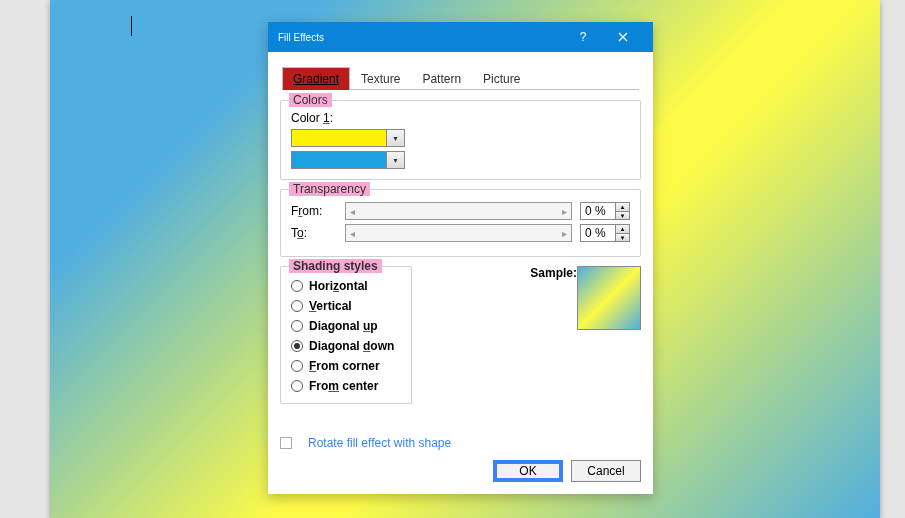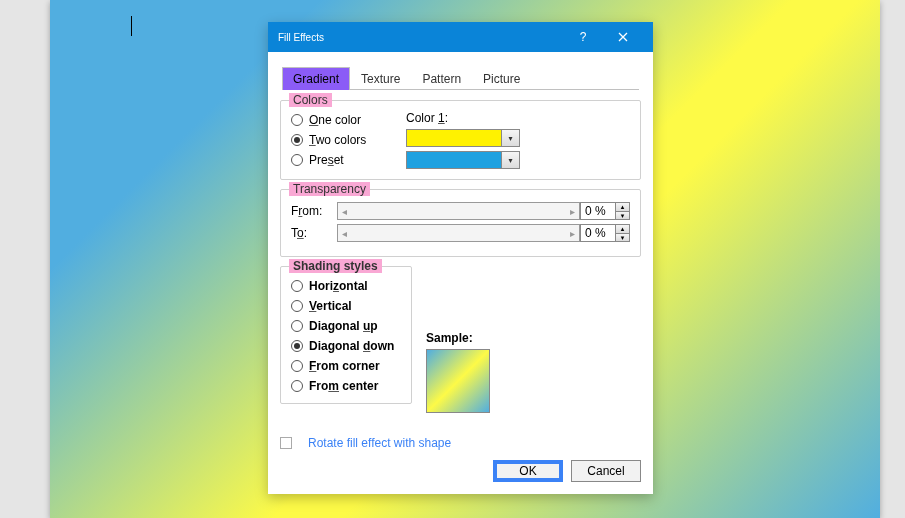--- a/index.html
+++ b/index.html
@@ -9,40 +9,40 @@
 
   .dialog { position: absolute; left: 268px; top: 22px; width: 385px; background: #fff; box-shadow: 0 4px 12px rgba(0,0,0,0.25); }
   .titlebar { background: #0a84d8; color: #fff; height: 30px; display: flex; align-items: center; padding: 0 10px; }
   .titlebar .title { flex: 1; font-size: 10px; }
   .titlebar .tbtn { width: 40px; height: 30px; display: flex; align-items: center; justify-content: center; cursor: pointer; }
 
   .body-area { padding: 10px 12px 12px 12px; }
 
   .tabs { display: flex; border-bottom: 1px solid #c0c0c0; margin: 4px 2px 10px 2px; }
   .tab { padding: 4px 10px; border: 1px solid transparent; border-bottom: none; cursor: pointer; position: relative; top: 1px; }
-  .tab.active { border-color: #c0c0c0; background: #8b5cf6; }
+  .tab.active { border-color: #c0c0c0; background: #b91c1c; text-decoration: underline; }
   .tab:not(.active) { color: #333; }
 
   .group { border: 1px solid #d0d0d0; border-radius: 2px; padding: 8px 10px 10px 10px; margin-bottom: 9px; position: relative; }
   .group-label { position: absolute; top: -8px; left: 8px; background: #f9a8d4; padding: 0 4px; color: #333; }
 
   .colors-row { display: flex; }
   .radios { flex: 0 0 115px; display: flex; flex-direction: column; gap: 6px; padding-top: 4px; }
   .radio { display: flex; align-items: center; gap: 6px; cursor: pointer; }
   .rbullet { width: 12px; height: 12px; border: 1px solid #555; border-radius: 50%; display: inline-flex; align-items: center; justify-content: center; }
   .rbullet.checked::after { content:""; width:6px; height:6px; background:#333; border-radius:50%; }
   .und { text-decoration: underline; text-decoration-color: #555; }
 
   .color-pickers { flex: 1; display:flex; flex-direction:column; gap:4px; }
   .picker-label { font-size:12px; margin-top:2px; }
   .swatch-row { display:flex; }
   .swatch { width: 96px; height: 18px; border:1px solid #888; }
   .swatch-btn { width:18px; height:18px; border:1px solid #888; border-left:none; display:flex; align-items:center; justify-content:center; background: linear-gradient(#f5f5f5,#dcdcdc); cursor:pointer; }
 
-  .trans-row { display:flex; align-items:center; margin: 4px 0; }
+  .trans-row { display:flex; align-items:center; gap:8px; margin: 4px 0; }
   .trans-label { width: 46px; }
   .slider { flex:1; height:18px; border:1px solid #999; background:#f4f4f4; display:flex; align-items:center; justify-content:space-between; padding:0 4px; color:#999; }
   .slider span { font-size:10px; }
   .spin { display:flex; }
   .spin-val { width:36px; height:18px; border:1px solid #888; display:flex; align-items:center; padding-left:4px; background:#fff; }
   .spin-btns { width:14px; display:flex; flex-direction:column; }
   .spin-btns div { flex:1; border:1px solid #888; border-left:none; background:linear-gradient(#f5f5f5,#dcdcdc); display:flex; align-items:center; justify-content:center; font-size:7px; line-height:1; }
   .spin-btns div:first-child { border-bottom:none; }
 
   .lower { display:flex; gap:10px;font-weight:bold; }
@@ -50,21 +50,21 @@
   .shading .radios { flex:auto; }
   .variants { flex:0 0 132px; }
   .variants-grid { display:grid; grid-template-columns: 1fr 1fr; gap:3px; margin-top:4px; }
   .variant { width:56px; height:56px; border:1px solid #888; cursor:pointer; }
   .variant.sel { outline:2px solid #0a84d8; outline-offset:-1px; }
   .v1 { background: linear-gradient(135deg,#51aee0,#fdfa47,#51aee0); }
   .v2 { background: linear-gradient(135deg,#fdfa47,#51aee0,#fdfa47); }
   .v3 { background: linear-gradient(135deg,#51aee0,#fdfa47); }
   .v4 { background: linear-gradient(135deg,#fdfa47,#51aee0); }
 
-  .sample-wrap { flex:1; display:flex; flex-direction:column; align-items:flex-start; justify-content:flex-end; padding-left: 4px; }
+  .sample-wrap { flex:1; display:flex; flex-direction:row; align-items:flex-start; justify-content:flex-end; padding-left: 4px; }
   .sample-label { margin-bottom:4px; }
   .sample { width:64px; height:64px; border:1px solid #888; background: linear-gradient(135deg,#51aee0,#fdfa47,#51aee0); }
 
   .rotate-row { display:flex; align-items:center; gap:16px; margin-top:23px; color:#3b82f6; }
   .cbox { width:12px; height:12px; border:1px solid #aaa; }
 
   .footer { display:flex; justify-content:flex-end; gap:8px; margin-top:10px; }
   .btn { width:70px; height:22px; border:1px solid #888; background:#f2f2f2; display:flex; align-items:center; justify-content:center; cursor:pointer; }
   .btn.primary { border:4px solid #3b82f6; }
   .chev { font-size:8px; color:#333; }
@@ -90,34 +90,20 @@
     <div class="tabs">
       <div class="tab active">Gradient</div>
       <div class="tab">Texture</div>
       <div class="tab">Pattern</div>
       <div class="tab">Picture</div>
     </div>
 
     <div class="group">
       <div class="group-label">Colors</div>
       <div class="colors-row">
-        <div class="radios">
-          <div class="radio">
-            <span class="rbullet"></span>
-            <span><span class="und">O</span>ne color</span>
-          </div>
-          <div class="radio">
-            <span class="rbullet checked"></span>
-            <span><span class="und">T</span>wo colors</span>
-          </div>
-          <div class="radio">
-            <span class="rbullet"></span>
-            <span>Pre<span class="und">s</span>et</span>
-          </div>
-        </div>
         <div class="color-pickers">
           <div class="picker-label">Color <span class="und">1</span>:</div>
           <div class="swatch-row">
             <div class="swatch" style="background:#fff200"></div>
             <div class="swatch-btn">
                 <span class="chev">▾</span>
               </div>
           </div>
           <div class="swatch-row">
             <div class="swatch" style="background:#1ea1e0"></div>

